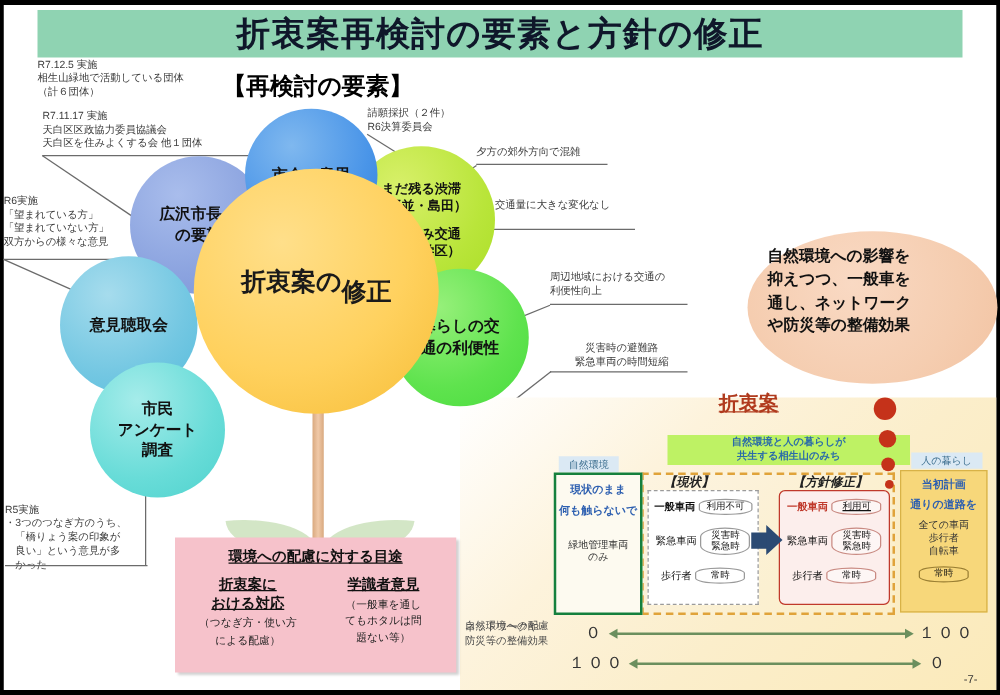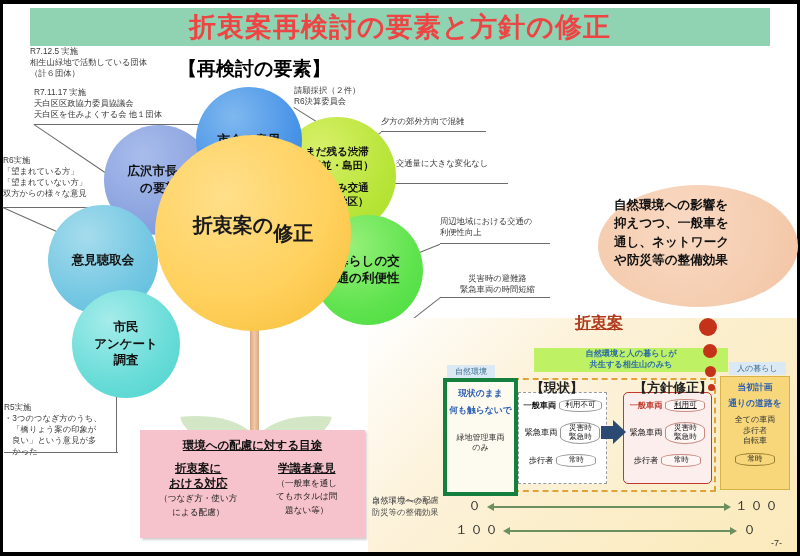--- a/index.html
+++ b/index.html
@@ -19,21 +19,21 @@
   .frame-right{position:absolute;right:0;top:0;width:3px;height:556px;background:#000;}
 
   
   #title-band{
     left:30px;top:8px;width:740px;height:38px;
     background:#8fd3b2;
   }
   #title-text{
     left:30px;top:8px;width:740px;height:38px;
     display:flex;align-items:center;justify-content:center;
-    font-size:27px;font-weight:bold;letter-spacing:1px;color:#ef4444;
+    font-size:27px;font-weight:bold;letter-spacing:1px;color:#0f172a;
     white-space:nowrap;
   }
 
   
   #section-heading{
     left:178px;top:56px;
     font-size:19px;font-weight:bold;color:#000;white-space:nowrap;
   }
 
   
@@ -159,21 +159,21 @@
 
   .sublabel{
     position:absolute;font-size:8px;color:#3c6e8f;background:#dbe9f4;
     padding:1px 8px;z-index:6;white-space:nowrap;
   }
   #label-shizen{left:447px;top:365px;}
   #label-hito{left:729px;top:362px;}
 
   #box-genjou-mama{
     left:443px;top:378px;width:67px;height:110px;
-    background:#fdfaf0;border:4px solid #15803d;z-index:6;
+    background:#fdfaf0;border:2px solid #15803d;z-index:6;
     display:flex;flex-direction:column;align-items:center;
   }
   #box-genjou-mama .hd{font-size:8.8px;font-weight:bold;color:#2d5fb0;margin-top:6px;line-height:1.3;text-align:center;}
   #box-genjou-mama .bd{font-size:8px;color:#333;margin-top:16px;line-height:1.32;text-align:center;}
 
   #dashed-mid{
     left:513px;top:378px;width:199px;height:110px;
     border:2px dashed #e0a33a;background:rgba(255,255,255,0.12);z-index:5;
   }
 
@@ -182,21 +182,21 @@
   }
   #panel-genjou{
     left:518px;top:392px;width:87px;height:90px;
     border:1.6px dashed #9b9b9b;background:#ffffff;
   }
   #panel-houshin{
     left:623px;top:392px;width:87px;height:90px;
     border:1.8px solid #c0392b;border-radius:5px;background:#fceeec;
   }
   .mini-head{
-    position:absolute;font-size:13px;font-weight:bold;z-index:7;white-space:nowrap;
+    position:absolute;font-size:10px;font-weight:bold;z-index:7;white-space:nowrap;font-style:italic;
   }
   #head-genjou{left:531px;top:379px;color:#222;}
   #head-houshin{left:634px;top:379px;color:#222;}
 
   .mini-row{display:flex;align-items:center;justify-content:center;gap:3px;margin-top:6px;}
   .mini-lab{font-size:8.2px;white-space:nowrap;}
   .mini-lab.b{font-weight:bold;}
   .paren{
     display:inline-flex;flex-direction:column;align-items:center;justify-content:center;
     border:1px solid #9a9a9a;border-radius:50%/34%;

